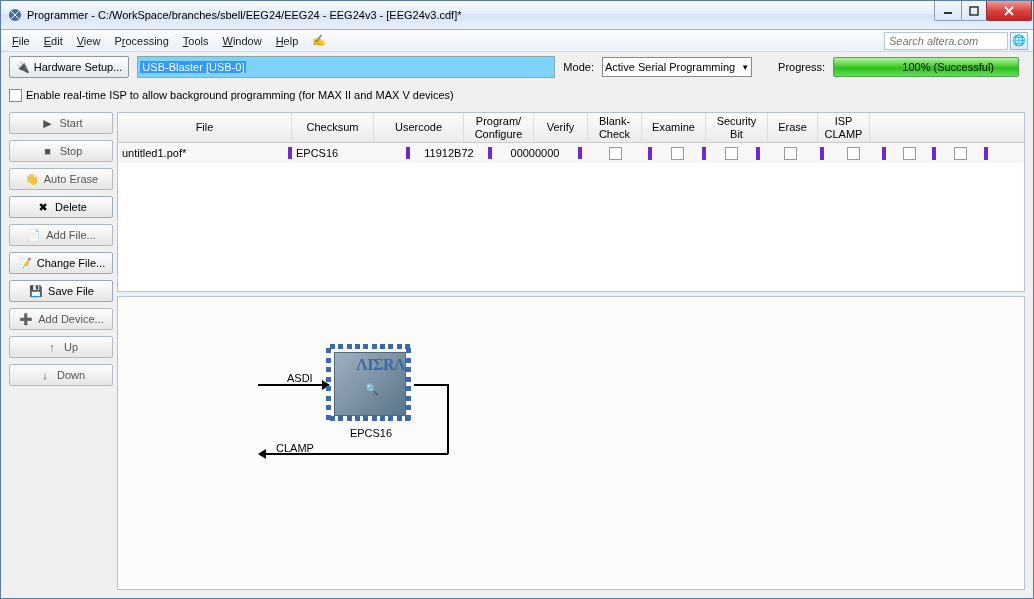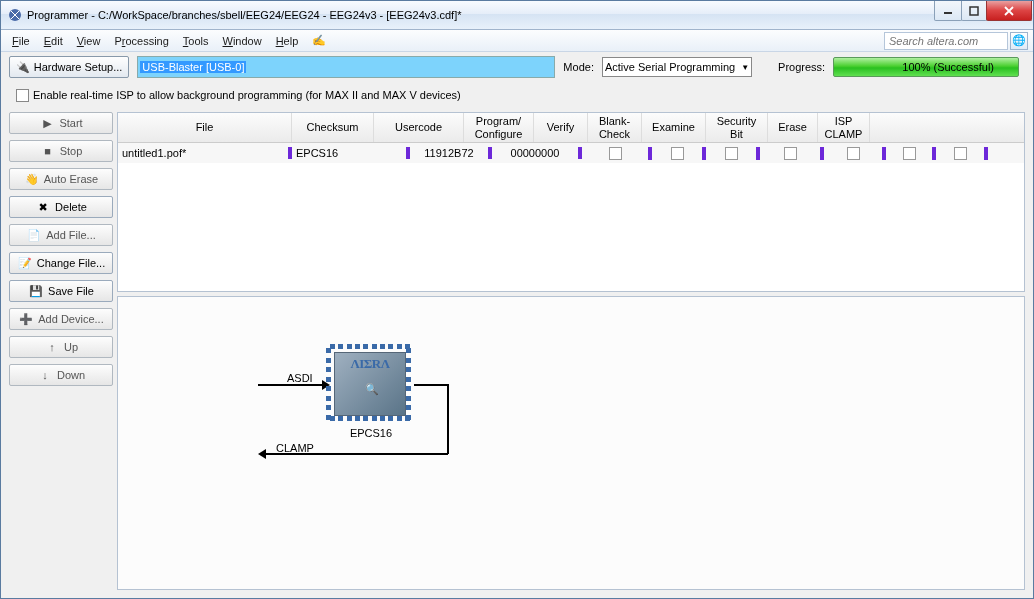--- a/index.html
+++ b/index.html
@@ -26,21 +26,21 @@
 .toolbar-row { height: 30px; display: flex; align-items: center; padding: 0 8px; gap: 8px; background: #f0f0f0; }
 .hw-btn { height: 22px; padding: 0 6px; border: 1px solid #8899aa; background: linear-gradient(to bottom, #fefefe, #e3e9f0); display: flex; align-items: center; gap: 4px; border-radius: 2px; }
 .hw-field { height: 22px; border: 1px solid #8aa; background: #7dd3fc; width: 418px; display: flex; align-items: center; padding: 0 2px; }
 .hw-field-sel { background: #3399ff; color: #fff; padding: 0 2px; }
 .mode-label { color: #000; }
 .mode-select { height: 20px; border: 1px solid #888; background: #fff; padding: 0 2px; display: flex; align-items: center; gap: 6px; }
 .mode-select .arrow { font-size: 8px; }
 .progress-label { margin-left: 18px; color: #000; }
 .progress-bar { height: 20px; width: 186px; border: 1px solid #5a9a5a; background: linear-gradient(to bottom, #b0f0a0, #4ad030 45%, #2ac020 55%, #60e050); display: flex; align-items: center; justify-content: center; color: #000; border-radius: 2px; padding-left: 44px; }
 
-.isp-row { height: 26px; display: flex; align-items: center; padding: 0 15px; gap: 4px; background: #f0f0f0; }
+.isp-row { height: 26px; display: flex; align-items: center; padding: 0 8px; gap: 4px; background: #f0f0f0; }
 .isp-check { width: 13px; height: 13px; border: 1px solid #888; background: #fff; }
 
 .main-area { flex: 1; display: flex; background: #f0f0f0; padding: 4px 8px 8px 8px; gap: 4px; }
 
 .side-panel { width: 104px; display: flex; flex-direction: column; gap: 6px; }
 .side-btn { height: 22px; border: 1px solid #b0b8c0; background: linear-gradient(to bottom, #fdfdfd, #e6e6e6); display: flex; align-items: center; justify-content: center; gap: 4px; color: #555; border-radius: 2px; padding: 0 4px; }
 .side-btn.enabled { color: #000; border-color: #9aaabc; }
 .side-btn .ico { width: 16px; display: flex; justify-content: center; align-items: center; }
 
 .content-area { flex: 1; display: flex; flex-direction: column; gap: 4px; }
@@ -52,21 +52,21 @@
 .td { border-right: 4px solid #6d28d9; padding: 0 4px; display: flex; align-items: center; justify-content: center; }
 .td.left { justify-content: flex-start; }
 .td .chk { width: 13px; height: 13px; border: 1px solid #999; background: #fff; }
 .w-file { width: 174px; } .w-dev { width: 118px; } .w-chk { width: 82px; } .w-user { width: 90px; }
 .w-prog { width: 70px; } .w-ver { width: 54px; } .w-blank { width: 54px; } .w-exam { width: 64px; }
 .w-sec { width: 62px; } .w-erase { width: 50px; } .w-isp { width: 52px; }
 
 .diagram-pane { flex: 1; border: 1px solid #b5c2d2; background: #fcfcfc; position: relative; }
 .chip { position: absolute; left: 208px; top: 47px; width: 88px; height: 80px; }
 .chip-body { position: absolute; left: 8px; top: 8px; width: 72px; height: 64px; background: linear-gradient(135deg, #9fb0c0, #5a7488); border: 1px solid #556677; }
-.chip-logo { position: absolute; top: 3px; left: 0; right: 0; text-align: center; color: #3a6aa8; font-weight: bold; font-size: 13px; font-family: Georgia, serif; letter-spacing: -0.5px; }
+.chip-logo { position: absolute; top: 3px; left: 0; right: 0; text-align: right; color: #3a6aa8; font-weight: bold; font-size: 16px; font-family: Georgia, serif; letter-spacing: -0.5px; }
 .chip-mag { position: absolute; top: 30px; left: 30px; }
 .chip-dots-t, .chip-dots-b { position: absolute; left: 4px; right: 4px; height: 8px; display: flex; justify-content: space-between; }
 .chip-dots-t { top: 0; } .chip-dots-b { bottom: 0; }
 .chip-dots-l, .chip-dots-r { position: absolute; top: 4px; bottom: 4px; width: 8px; display: flex; flex-direction: column; justify-content: space-between; }
 .chip-dots-l { left: 0; } .chip-dots-r { right: 0; }
 .dot { width: 5px; height: 5px; background: #3a6aa8; }
 .chip-label { position: absolute; left: 228px; top: 130px; width: 50px; text-align: center; }
 .asdi-label { position: absolute; left: 169px; top: 75px; }
 .data-label { position: absolute; left: 158px; top: 145px; }
 .wire { position: absolute; background: #000; }

